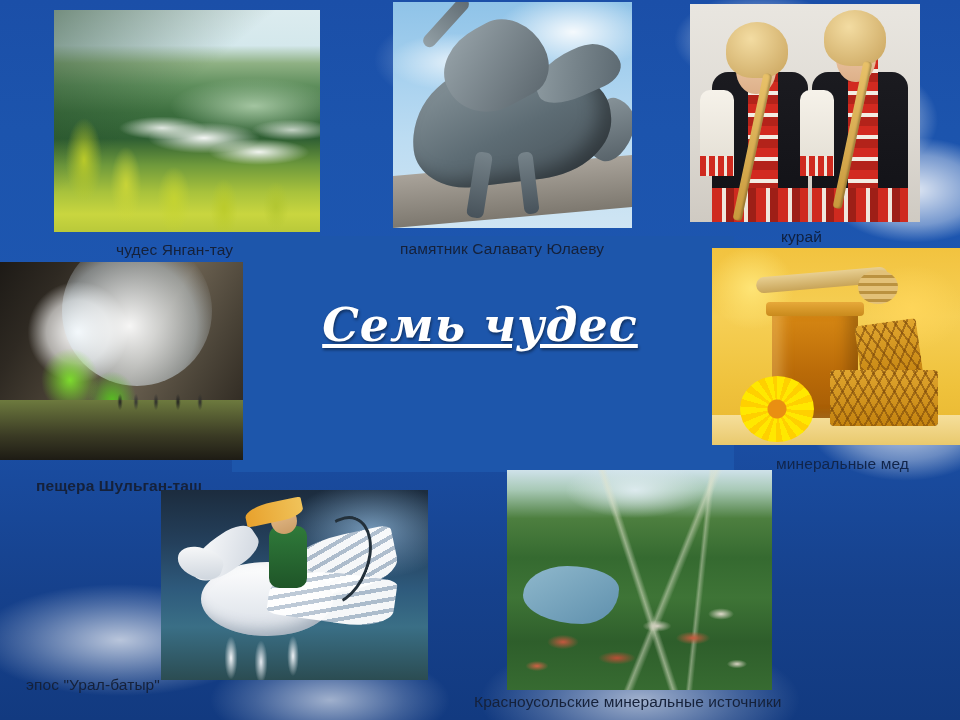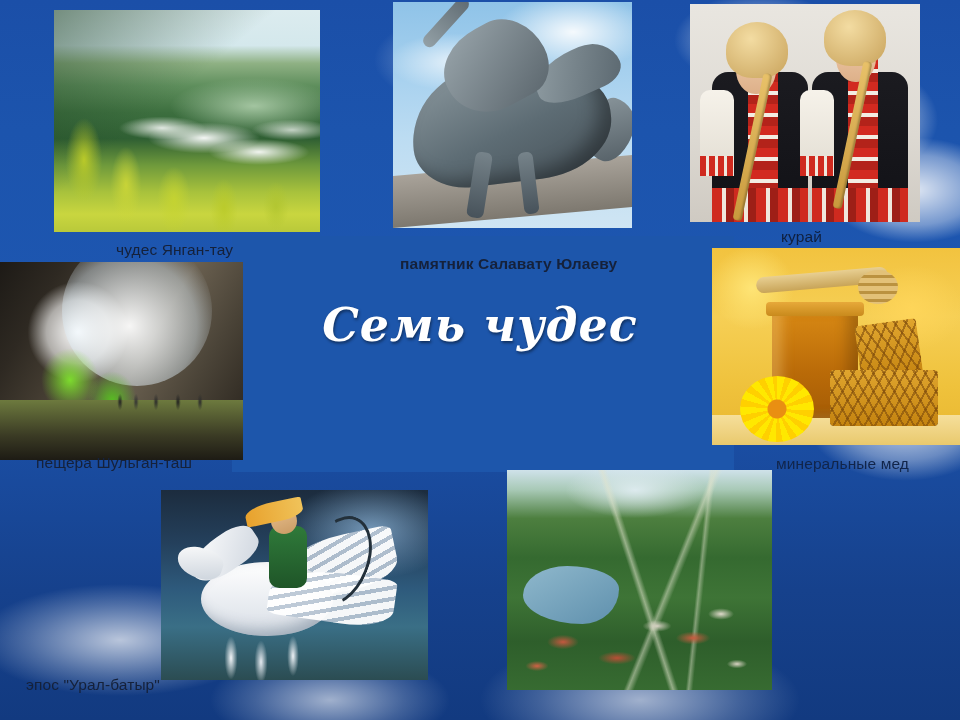--- a/index.html
+++ b/index.html
@@ -47,21 +47,21 @@
   .cap.light{color:#11254a;}
 
   .title{
     position:absolute;left:0;width:960px;text-align:center;
     font-family:"DejaVu Serif", serif;
     font-style:italic;font-weight:bold;
     color:#ffffff;
     text-shadow:1px 2px 3px rgba(0,0,0,.45);
     white-space:nowrap;
   }
-  #title-line1{top:298px;font-size:46px;letter-spacing:1px;}
+  #title-line1{top:298px;font-size:46px;letter-spacing:1px;text-decoration:underline;}
   #title-line2{top:368px;font-size:54px;letter-spacing:1px;}
 
   
 
   
   .yangan{
     background:
       radial-gradient(ellipse 80px 22px at 150px 128px, rgba(255,255,255,.95), rgba(255,255,255,0) 70%),
       radial-gradient(ellipse 70px 18px at 205px 142px, rgba(255,255,255,.92), rgba(255,255,255,0) 72%),
       radial-gradient(ellipse 60px 16px at 108px 118px, rgba(255,255,255,.85), rgba(255,255,255,0) 72%),
@@ -348,21 +348,21 @@
       <div class="plinth"></div>
       <div class="tail"></div>
       <div class="horse"></div>
       <div class="neck"></div>
       <div class="leg1"></div>
       <div class="leg2"></div>
       <div class="rider"></div>
       <div class="arm"></div>
     </div>
   </div>
-  <div class="cap" style="left:400px;top:255px;font-weight:bold;">памятник Салавату Юлаеву</div>
+  <div class="cap" style="left:400px;top:240px;">памятник Салавату Юлаеву</div>
 
   <div class="photo" style="left:690px;top:4px;width:230px;height:218px;">
     <div class="ph kurai">
 
       <div class="body" style="left:22px;bottom:0;"></div>
       <div class="sash" style="left:58px;bottom:34px;height:150px;"></div>
       <div class="skirt" style="left:22px;bottom:0;"></div>
       <div class="sleeve" style="left:10px;bottom:46px;"></div>
       <div class="cuff" style="left:10px;bottom:46px;"></div>
       <div class="face" style="left:46px;top:40px;"></div>
@@ -382,21 +382,21 @@
   <div class="cap" style="left:781px;top:228px;color:#0f1f3d;">курай</div>
 
   <div class="photo" style="left:0px;top:262px;width:243px;height:198px;">
     <div class="ph cave">
       <div class="arch"></div>
       <div class="green"></div>
       <div class="floor"></div>
       <div class="people"></div>
     </div>
   </div>
-  <div class="cap" style="left:36px;top:454px;">пещера Шульган-таш</div>
+  <div class="cap" style="left:36px;top:477px;font-weight:bold;">пещера Шульган-таш</div>
 
   <div class="photo" style="left:712px;top:248px;width:248px;height:197px;">
     <div class="ph honey">
       <div class="plate"></div>
       <div class="jar"></div>
       <div class="rim"></div>
       <div class="comb1"></div>
       <div class="comb2"></div>
       <div class="dipper"></div>
       <div class="dip-head"></div>
@@ -421,16 +421,17 @@
   </div>
   <div class="cap" style="left:26px;top:676px;">эпос "Урал-батыр"</div>
 
   <div class="photo" style="left:507px;top:470px;width:265px;height:220px;">
     <div class="ph resort">
       <div class="lake"></div>
       <div class="paths"></div>
       <div class="roofs"></div>
     </div>
   </div>
+  <div class="cap" style="left:474px;top:693px;">Красноусольские минеральные источники</div>
 
   <div class="title" id="title-line1">Семь чудес</div>
 
 </div>
 
 </body></html>

